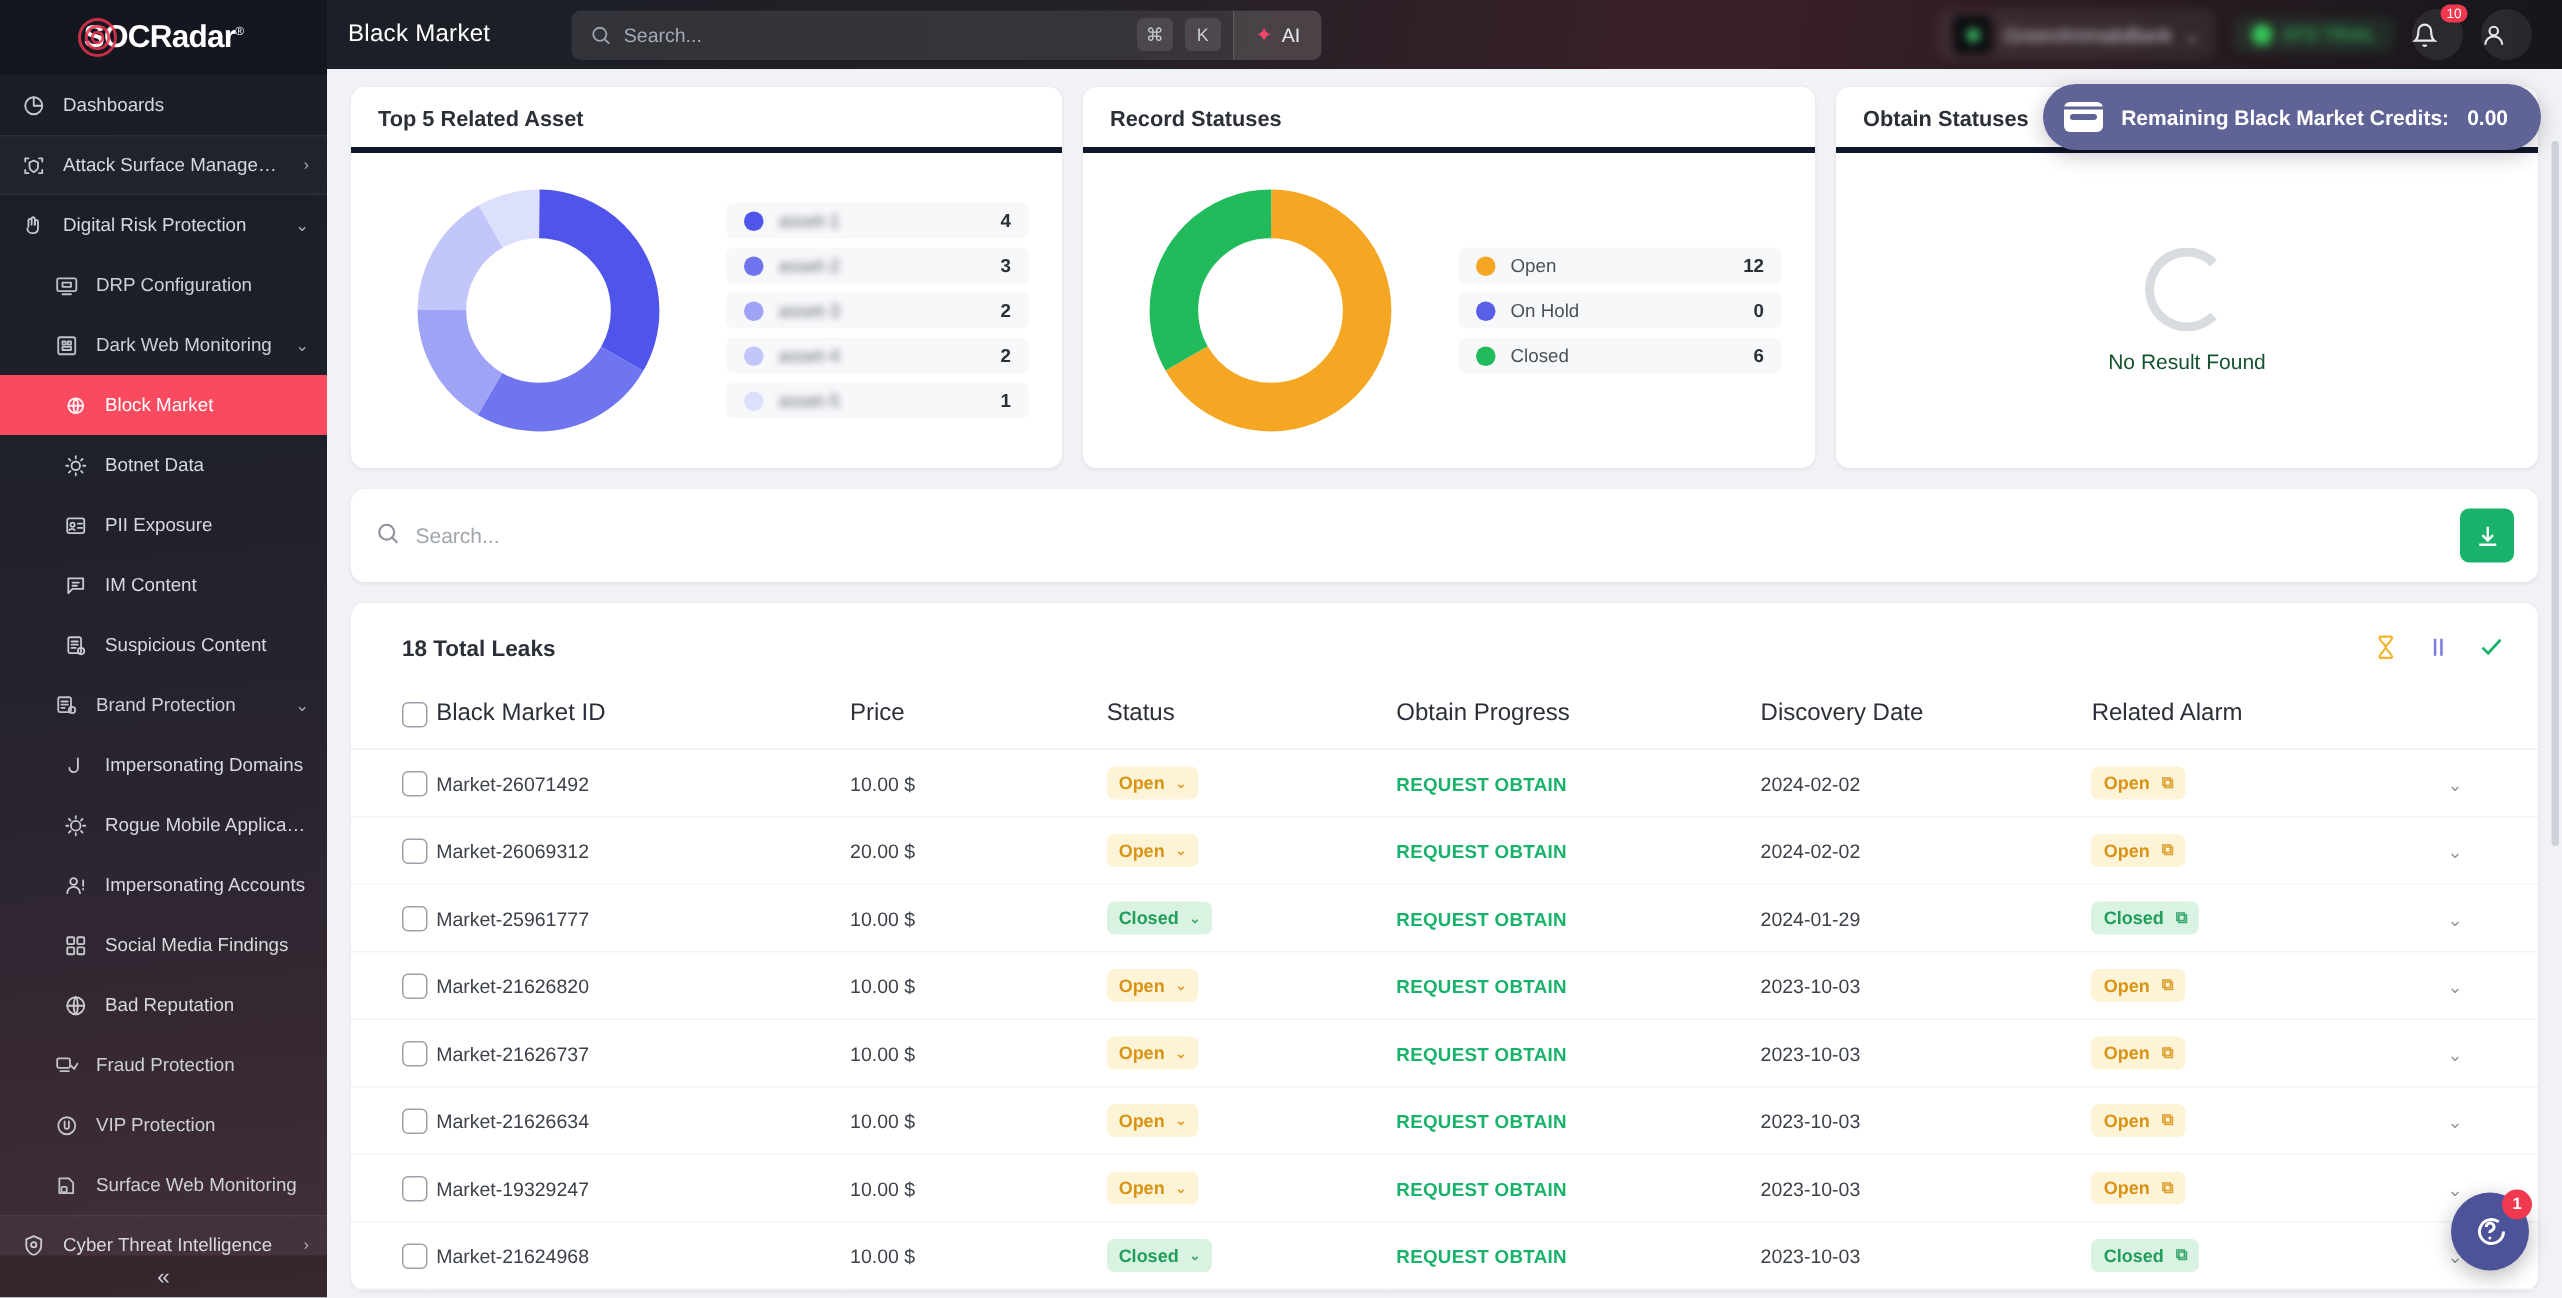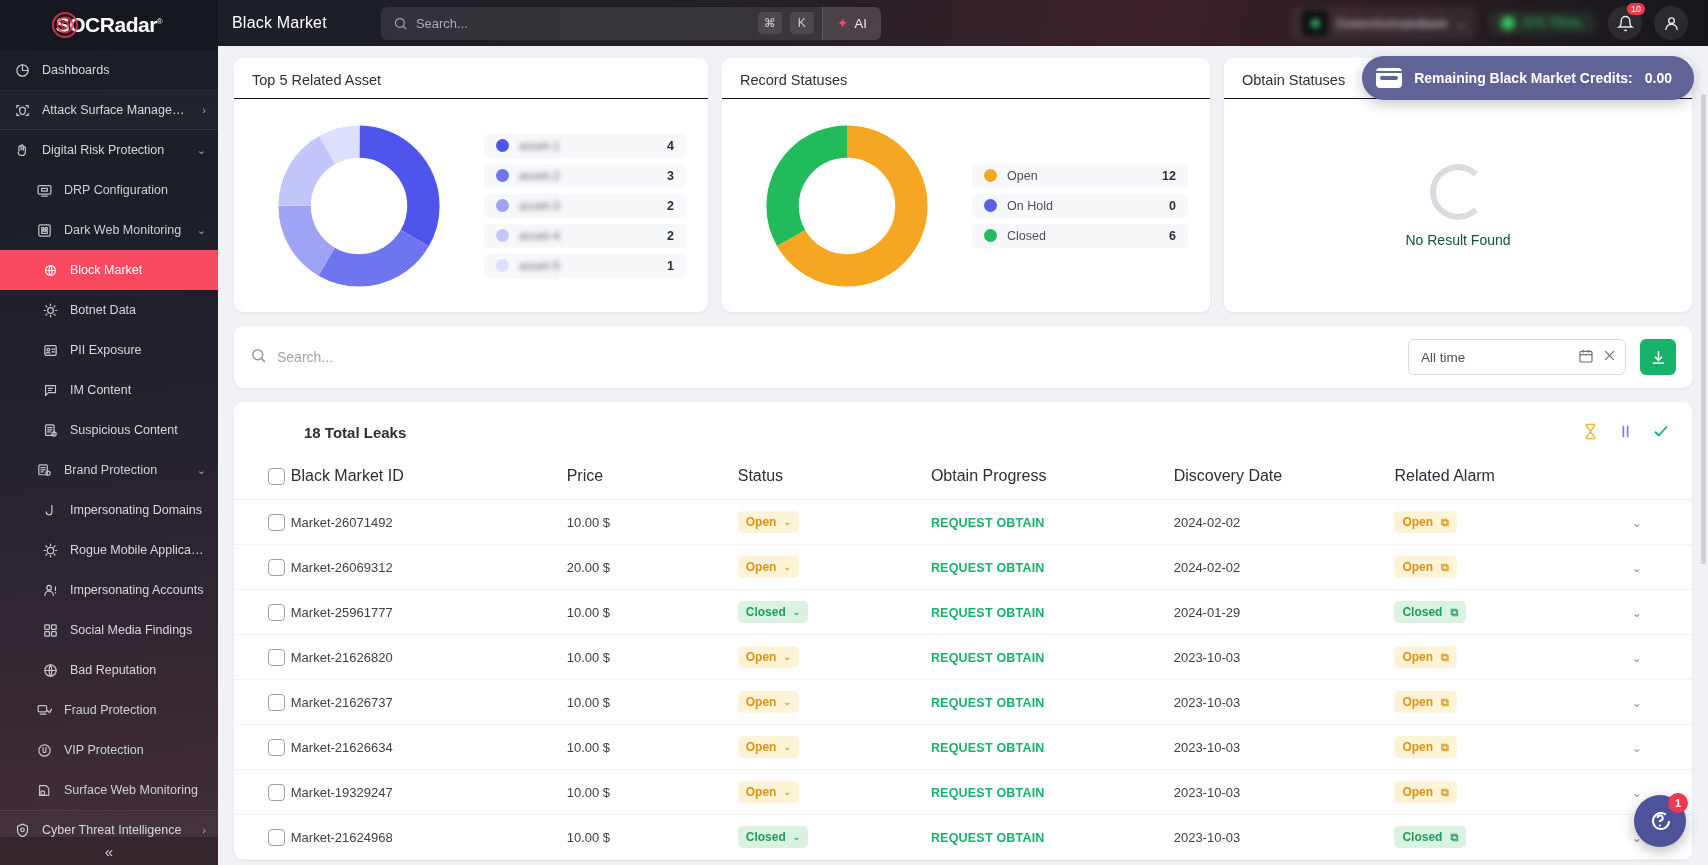--- a/index.html
+++ b/index.html
@@ -78,21 +78,21 @@
   .spark { color:#f0486a; font-size: 14px; }
   .topright { margin-left: auto; display: flex; align-items: center; gap: 12px; padding-right: 6px; }
   .blurred { filter: blur(3.2px); }
   .org-chip { display:flex; align-items:center; gap:8px; background: rgba(255,255,255,.06); border-radius: 7px; padding: 4px 10px; }
   .org-logo { width: 26px; height: 26px; border-radius: 4px; background:#0c0d10; display:flex; align-items:center; justify-content:center; }
   .org-logo i { width: 9px; height: 9px; border-radius: 50%; background:#3ec06a; display:block; }
   .org-name { color:#d4d6dc; font-size: 13px; white-space: nowrap; }
   .lic-chip { display:flex; align-items:center; gap:7px; background: rgba(62,192,106,.12); border-radius: 7px; padding: 5px 12px; }
   .lic-dot { width: 14px; height: 14px; border-radius:50%; background:#34c759; }
   .lic-text { color:#35c05f; font-size: 12.5px; white-space:nowrap; }
-  .icon-btn { width: 34px; height: 34px; border-radius: 50%; background: rgba(255,255,255,.08); display:flex; align-items:center; justify-content:center; position:relative; cursor:pointer; }
+  .icon-btn { width: 34px; height: 34px; border-radius: 50%; background: rgba(255,255,255,.08); display:flex; align-items:center; justify-content:flex-start; position:relative; cursor:pointer; }
   .bell-badge { position:absolute; top:-3px; right:-3px; background:#f0384f; color:#fff; font-size:9px; border-radius:8px; padding:1px 4px; min-width:15px; text-align:center; }
 
   .content { flex: 1 1 auto; overflow: hidden; padding: 12px 16px 0 16px; position: relative; }
 
   
   .credits-pill {
     position: absolute; top: 10px; right: 14px; z-index: 30;
     background: #606396; color: #fff; border-radius: 22px;
     height: 44px; display: flex; align-items: center; gap: 12px; padding: 0 22px 0 14px;
     box-shadow: 0 4px 14px rgba(0,0,0,.22);
@@ -101,21 +101,21 @@
   .credits-card-ico {
     width: 26px; height: 20px; background:#fff; border-radius: 4px; position:relative; flex:0 0 26px;
   }
   .credits-card-ico:after { content:''; position:absolute; left:4px; right:4px; top:8px; height:4px; background:#606396; border-radius:2px; }
   .credits-card-ico:before { content:''; position:absolute; left:0; right:0; top:3px; height:2px; background:#606396; }
   .credits-val { font-weight: 700; }
 
   
   .cards-row { display: flex; gap: 14px; height: 254px; }
   .card { background:#fff; border-radius: 9px; box-shadow: 0 1px 3px rgba(16,24,40,.07); display:flex; flex-direction: column; overflow:hidden; }
-  .card-hd { padding: 14px 18px 10px; font-size: 14.5px; font-weight: 400; color:#2b2f38; border-bottom: 1px solid #0f172a; }
+  .card-hd { padding: 14px 18px 10px; font-size: 14.5px; font-weight: 700; color:#2b2f38; border-bottom: 4px solid #0f172a; }
   .card-body { flex:1 1 auto; display:flex; align-items:center; }
 
   .card-a { flex: 0 0 474px; }
   .card-b { flex: 0 0 488px; }
   .card-c { flex: 1 1 auto; }
 
   .donut-wrap { flex: 0 0 250px; display:flex; align-items:center; justify-content:center; }
   .legend { flex: 1 1 auto; padding-right: 22px; display:flex; flex-direction:column; gap: 6px; }
   .legend-row {
     display:flex; align-items:center; gap: 10px; background:#f7f8fa;
@@ -141,21 +141,21 @@
   .daterange {
     width: 218px; height: 36px; border: 1px solid #d8dbe0; border-radius: 6px;
     display:flex; align-items:center; padding: 0 8px 0 12px; gap: 8px; color:#4b5059; font-size: 13.5px;
   }
   .daterange .dr-lbl { flex:1 1 auto; }
   .dl-btn { width: 36px; height: 36px; border-radius: 6px; background:#19b26b; display:flex; align-items:center; justify-content:center; cursor:pointer; }
 
   
   .table-card { margin-top: 14px; background:#fff; border-radius: 9px; box-shadow: 0 1px 3px rgba(16,24,40,.07); padding: 0 0 0 0; }
   .tc-head { display:flex; align-items:center; padding: 20px 22px 10px 34px; }
-  .tc-title { font-size: 15px; font-weight: 700; color:#2b2f38;margin-left:36px; }
+  .tc-title { font-size: 15px; font-weight: 700; color:#2b2f38; }
   .tc-actions { margin-left:auto; display:flex; align-items:center; gap: 18px; }
 
   table { width: 100%; border-collapse: collapse; table-layout: fixed; }
   th { text-align: left; font-size: 16px; font-weight: 400; color:#2b2f38; padding: 14px 6px; border-bottom: 1px solid #eceef1; }
   td { font-size: 13px; color:#3c414a; padding: 11px 6px; border-bottom: 1px solid #f2f3f5; }
   th:first-child, td:first-child { padding-left: 34px; width: 46px; }
   .col-id { width: 250px; }
   .col-price { width: 155px; }
   .col-status { width: 175px; }
   .col-obtain { width: 220px; }
@@ -544,37 +544,20 @@
       <div class="filterbar">
         <div class="fsearch">
           <span>
             <svg width="17" height="17" viewBox="0 0 24 24" fill="none" stroke="#8d939c" stroke-width="2">
                 <circle cx="11" cy="11" r="7"></circle>
                 <line x1="16.5" y1="16.5" x2="21" y2="21"></line>
               </svg>
           </span>
           <input type="text" placeholder="Search..." style="">
         </div>
-        <div class="daterange">
-          <span class="dr-lbl">All time</span>
-          <span>
-            <svg width="16" height="16" viewBox="0 0 24 24" fill="none" stroke="#6b7078" stroke-width="1.8">
-                <rect x="3" y="5" width="18" height="16" rx="2"></rect>
-                <line x1="3" y1="10" x2="21" y2="10"></line>
-                <line x1="8" y1="3" x2="8" y2="7"></line>
-                <line x1="16" y1="3" x2="16" y2="7"></line>
-              </svg>
-          </span>
-          <span>
-            <svg width="15" height="15" viewBox="0 0 24 24" fill="none" stroke="#6b7078" stroke-width="2">
-                <line x1="5" y1="5" x2="19" y2="19"></line>
-                <line x1="19" y1="5" x2="5" y2="19"></line>
-              </svg>
-          </span>
-        </div>
         <div class="dl-btn">
           <svg width="17" height="17" viewBox="0 0 24 24" fill="none" stroke="#fff" stroke-width="2.2">
               <path d="M12 3v12"></path>
               <path d="M7 11l5 5 5-5"></path>
               <path d="M4 20h16"></path>
             </svg>
         </div>
       </div>
 
       <div class="table-card">

